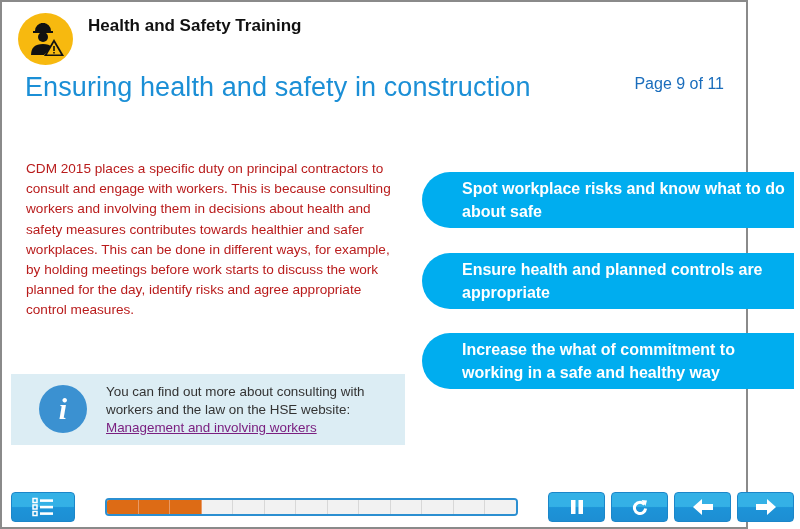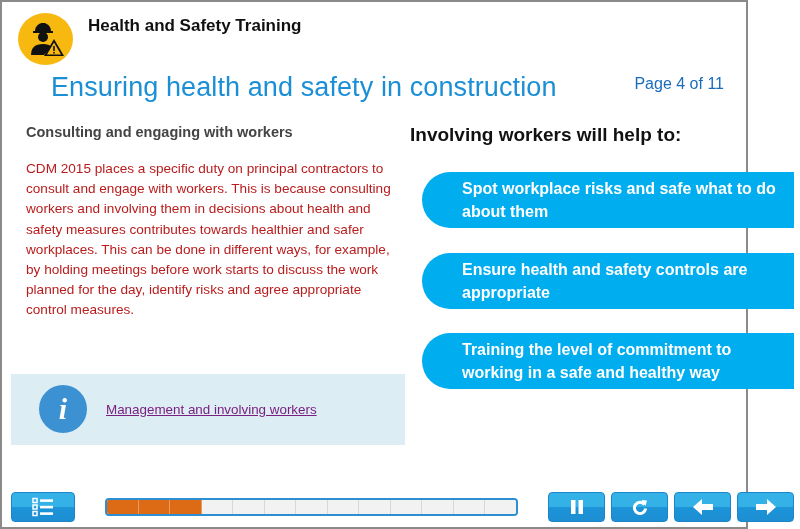--- a/index.html
+++ b/index.html
@@ -4,21 +4,21 @@
 <style>
   * { box-sizing: border-box; margin: 0; padding: 0; }
   html, body { width: 800px; height: 529px; overflow: hidden; background: #fff; }
   body { font-family: "Liberation Sans", "DejaVu Sans", sans-serif; position: relative; }
   .frame { position: absolute; left: 0; top: 0; width: 748px; height: 529px; border: 2px solid #8a8a8a; background: #fff; }
 
   .logo { position: absolute; left: 16px; top: 11px; width: 55px; height: 52px; border-radius: 50%; background: #f7b90f; display: flex; align-items: center; justify-content: center; }
   .app-title { position: absolute; left: 86px; top: 14px; font-size: 17px; font-weight: bold; color: #111; }
   .app-subtitle { position: absolute; left: 86px; top: 38px; font-size: 16px; color: #333; }
 
-  .page-title { position: absolute; left: 23px; top: 70px; font-size: 27px; color: #1b8fd6; letter-spacing: 0.1px; margin-left: 26px; }
+  .page-title { position: absolute; left: 23px; top: 70px; font-size: 27px; color: #1b8fd6; letter-spacing: 0.1px; }
   .page-counter { position: absolute; right: 22px; top: 73px; font-size: 16px; color: #1a6dbc; }
 
   .section-heading { position: absolute; left: 24px; top: 122px; font-size: 14.5px; font-weight: bold; color: #444; }
   .body-text { position: absolute; left: 24px; top: 157px; width: 370px; font-size: 13.6px; line-height: 20.2px; color: #b91c1c; }
   .next-hint { position: absolute; left: 24px; top: 324px; font-size: 13.5px; color: #a1520b; }
   .next-hint b { font-weight: bold; }
 
   .info-box { position: absolute; left: 9px; top: 372px; width: 394px; height: 71px; background: #dcedf4; }
   .info-icon { position: absolute; left: 28px; top: 11px; width: 48px; height: 48px; border-radius: 50%; background: #3b91d1; color: #fff; font-family: "Liberation Serif", serif; font-style: italic; font-weight: bold; font-size: 30px; display: flex; align-items: center; justify-content: center; }
   .info-text { position: absolute; left: 95px; top: 9px; width: 290px; font-size: 13.4px; line-height: 18px; color: #333; }
@@ -47,37 +47,35 @@
       <path d="M5 36 q0 -11 12 -11 q6 0 9 3 l-8 8 z" fill="#111"></path>
       <path d="M28 20 l10 17 l-20 0 z" fill="#111"></path>
       <path d="M28 23.5 l7 12 l-14 0 z" fill="#f7b90f"></path>
       <rect x="27.2" y="27" width="1.6" height="5" fill="#111"></rect>
       <rect x="27.2" y="33" width="1.6" height="1.5" fill="#111"></rect>
     </svg>
   </div>
   <div class="app-title">Health and Safety Training</div>
 
   <div class="page-title">Ensuring health and safety in construction</div>
-  <div class="page-counter">Page 4 of 11</div>
+  <div class="page-counter">Page 9 of 11</div>
 
-  <div class="section-heading">Consulting and engaging with workers</div>
   <div class="body-text">CDM 2015 places a specific duty on principal contractors to consult and engage with workers. This is because consulting workers and involving them in decisions about health and safety measures contributes towards healthier and safer workplaces. This can be done in different ways, for example, by holding meetings before work starts to discuss the work planned for the day, identify risks and agree appropriate control measures.</div>
 
   <div class="info-box">
     <div class="info-icon">i</div>
     <div class="info-text">
-      <br>
+      <span>You can find out more about consulting with workers and the law on the HSE website:</span><br>
       <a class="info-link">Management and involving workers </a>
     </div>
   </div>
 
-  <div class="right-heading">Involving workers will help to:</div>
-  <div class="pill" style="top:170px;">Spot workplace risks and safe what to do about them</div>
-  <div class="pill" style="top:251px;">Ensure health and safety controls are appropriate</div>
-  <div class="pill" style="top:331px;">Training the level of commitment to working in a safe and healthy way</div>
+  <div class="pill" style="top:170px;">Spot workplace risks and know what to do about safe</div>
+  <div class="pill" style="top:251px;">Ensure health and planned controls are appropriate</div>
+  <div class="pill" style="top:331px;">Increase the what of commitment to working in a safe and healthy way</div>
 
   <div class="footer">
     <div class="btn" style="left:9px; width:64px;">
       <svg width="22" height="20" viewBox="0 0 22 20">
         <g fill="none" stroke="#fff" stroke-width="1.5">
             <rect x="1" y="1.5" width="4" height="4"></rect>
             <rect x="1" y="8" width="4" height="4"></rect>
             <rect x="1" y="14.5" width="4" height="4"></rect>
           </g>
         <g fill="#fff">

